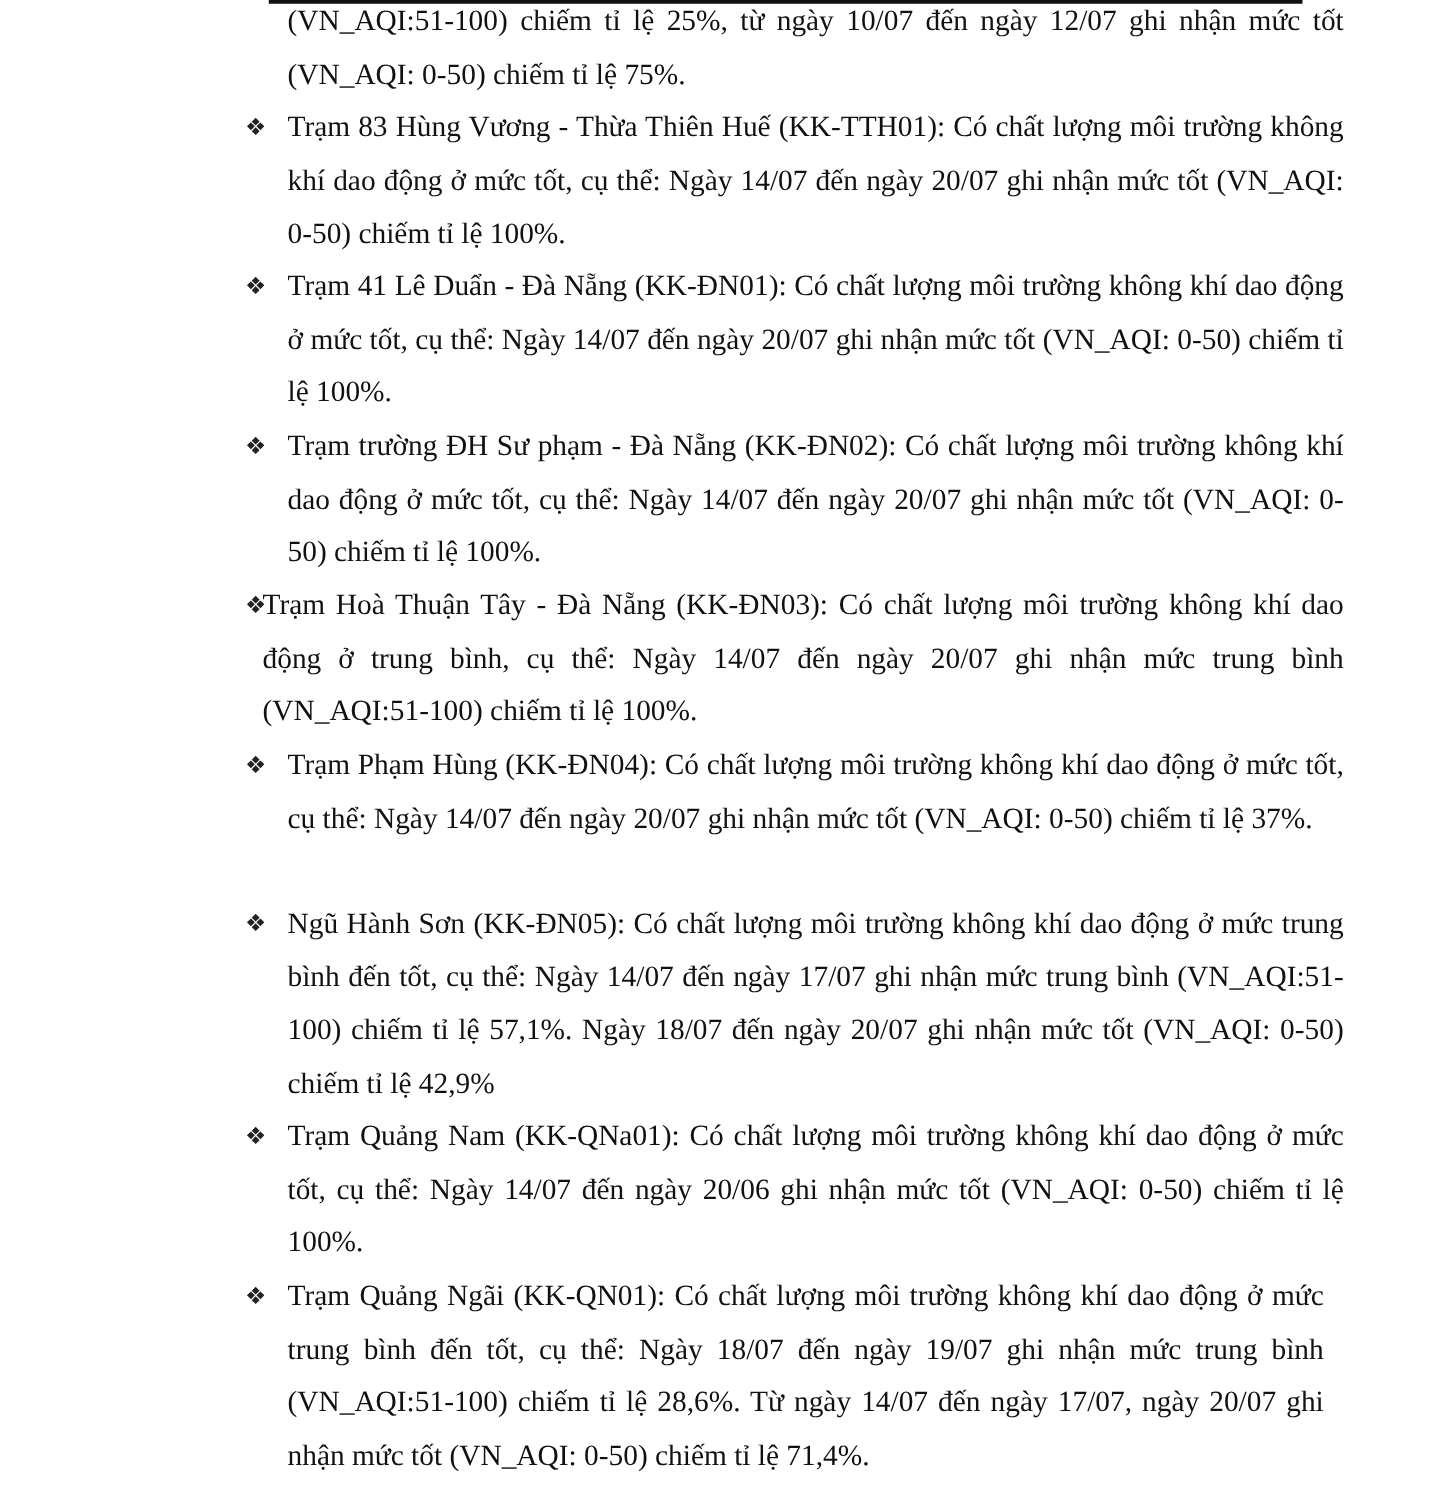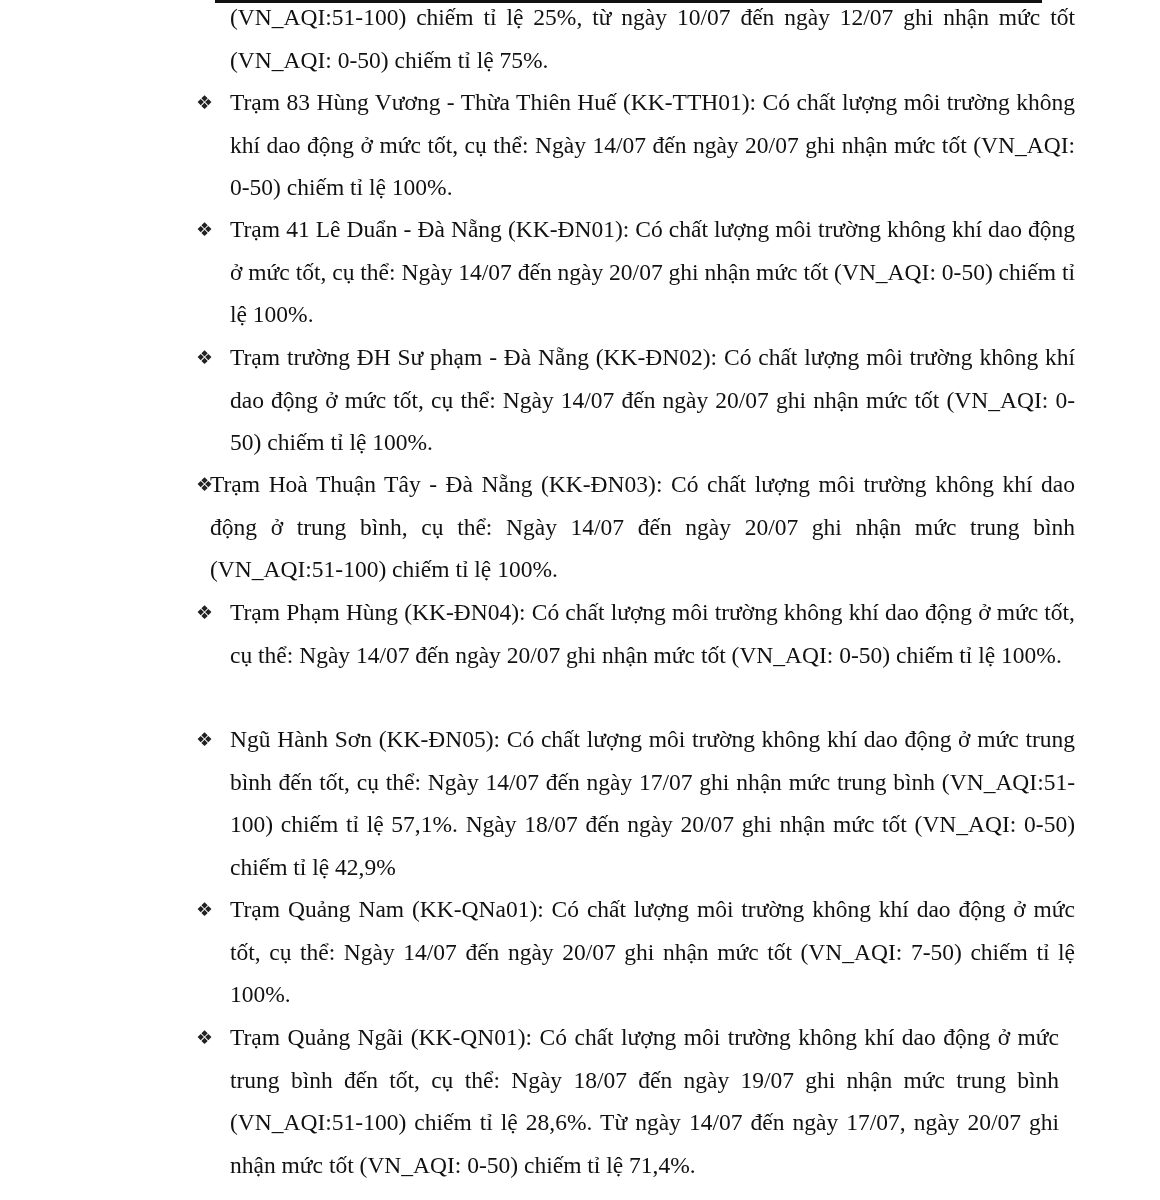--- a/index.html
+++ b/index.html
@@ -84,30 +84,30 @@
     <p class="item-text" style="margin:0 0 0 34px;">Trạm trường ĐH Sư phạm - Đà Nẵng (KK-ĐN02): Có chất lượng môi trường không khí dao động ở mức tốt, cụ thể: Ngày 14/07 đến ngày 20/07 ghi nhận mức tốt (VN_AQI: 0-50) chiếm tỉ lệ 100%.</p>
   </div>
 
   <div class="item" style="top:463px;">
     <span class="bullet">❖</span>
     <p class="item-text" style="margin:0 0 0 14px;">Trạm Hoà Thuận Tây - Đà Nẵng (KK-ĐN03): Có chất lượng môi trường không khí dao động ở trung bình, cụ thể: Ngày 14/07 đến ngày 20/07 ghi nhận mức trung bình (VN_AQI:51-100) chiếm tỉ lệ 100%.</p>
   </div>
 
   <div class="item" style="top:591px;">
     <span class="bullet">❖</span>
-    <p class="item-text" style="margin:0 0 0 34px;">Trạm Phạm Hùng (KK-ĐN04): Có chất lượng môi trường không khí dao động ở mức tốt, cụ thể: Ngày 14/07 đến ngày 20/07 ghi nhận mức tốt (VN_AQI: 0-50) chiếm tỉ lệ 100%.</p>
+    <p class="item-text" style="margin:0 0 0 34px;">Trạm Phạm Hùng (KK-ĐN04): Có chất lượng môi trường không khí dao động ở mức tốt, cụ thể: Ngày 14/07 đến ngày 20/07 ghi nhận mức tốt (VN_AQI: 0-50) chiếm tỉ lệ 37%.</p>
   </div>
 
   <div class="item" style="top:718px;">
     <span class="bullet">❖</span>
     <p class="item-text" style="margin:0 0 0 34px;">Ngũ Hành Sơn (KK-ĐN05): Có chất lượng môi trường không khí dao động ở mức trung bình đến tốt, cụ thể: Ngày 14/07 đến ngày 17/07 ghi nhận mức trung bình (VN_AQI:51-100) chiếm tỉ lệ 57,1%. Ngày 18/07 đến ngày 20/07 ghi nhận mức tốt (VN_AQI: 0-50) chiếm tỉ lệ 42,9%</p>
   </div>
 
   <div class="item" style="top:888px;">
     <span class="bullet">❖</span>
-    <p class="item-text" style="margin:0 0 0 34px;">Trạm Quảng Nam (KK-QNa01): Có chất lượng môi trường không khí dao động ở mức tốt, cụ thể: Ngày 14/07 đến ngày 20/07 ghi nhận mức tốt (VN_AQI: 7-50) chiếm tỉ lệ 100%.</p>
+    <p class="item-text" style="margin:0 0 0 34px;">Trạm Quảng Nam (KK-QNa01): Có chất lượng môi trường không khí dao động ở mức tốt, cụ thể: Ngày 14/07 đến ngày 20/06 ghi nhận mức tốt (VN_AQI: 0-50) chiếm tỉ lệ 100%.</p>
   </div>
 
   <div class="item" style="top:1016px;">
     <span class="bullet">❖</span>
     <p class="item-text" style="margin:0 16px 0 34px;">Trạm Quảng Ngãi (KK-QN01): Có chất lượng môi trường không khí dao động ở mức trung bình đến tốt, cụ thể: Ngày 18/07 đến ngày 19/07 ghi nhận mức trung bình (VN_AQI:51-100) chiếm tỉ lệ 28,6%. Từ ngày 14/07 đến ngày 17/07, ngày 20/07 ghi nhận mức tốt (VN_AQI: 0-50) chiếm tỉ lệ 71,4%.</p>
   </div>
 </div>
 
 </body></html>

